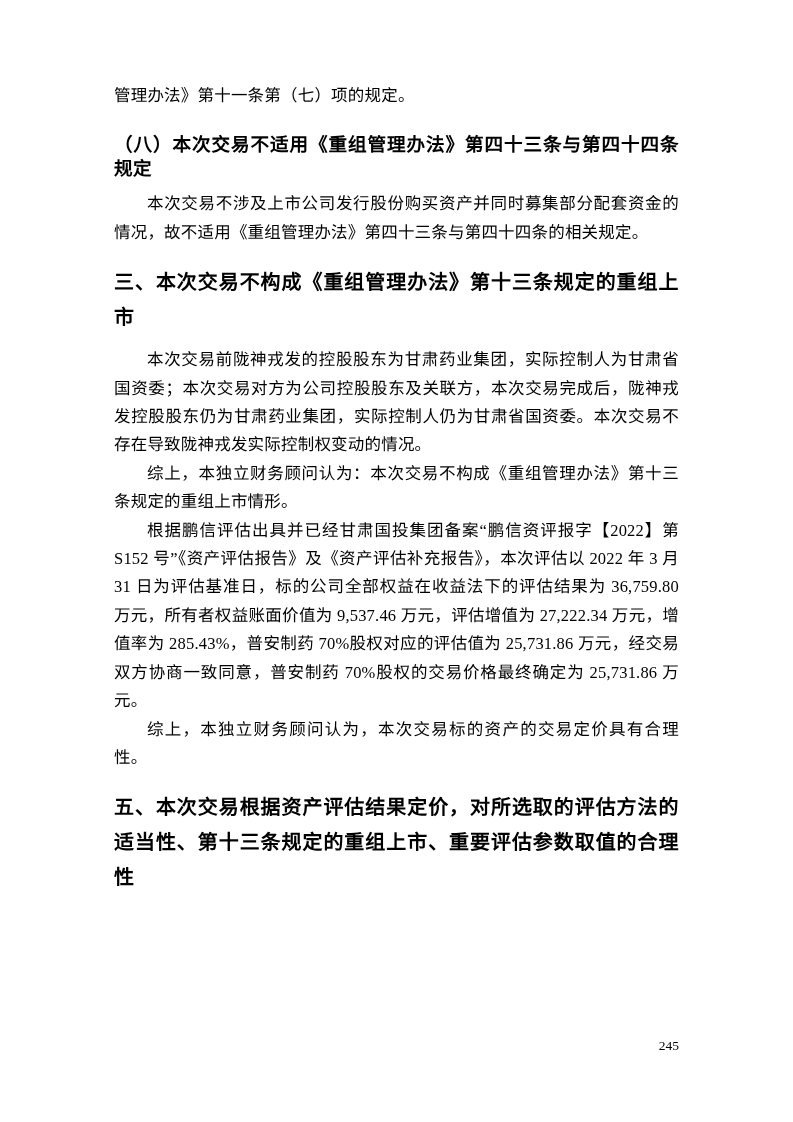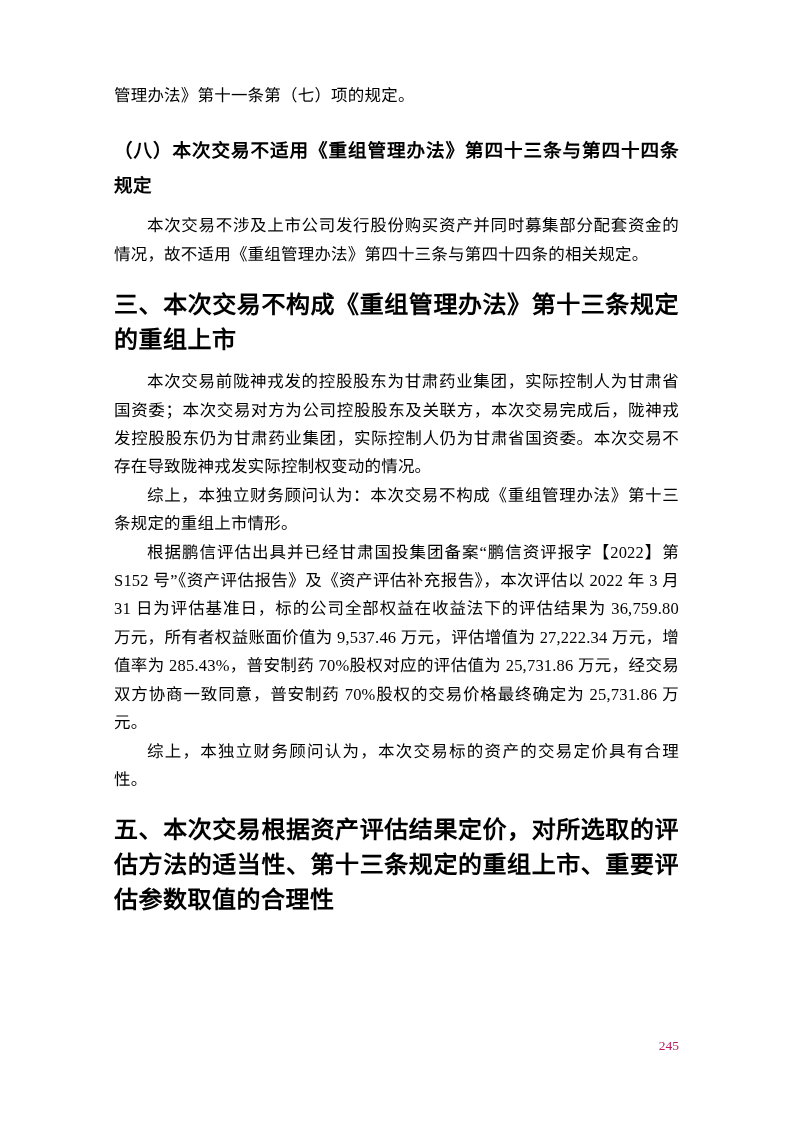--- a/index.html
+++ b/index.html
@@ -32,46 +32,46 @@
     text-indent: 2em;
   }
   .heading {
     font-family: "Liberation Sans", "DejaVu Sans", sans-serif;
     font-weight: 700;
     text-align: justify;
     letter-spacing: 0.5px;
   }
   .h-sub {
     font-size: 18.6px;
-    line-height: 35px;
+    line-height: 24px;
     margin: 23px 0 9px 0;
   }
   .h-sec {
-    font-size: 24px;
+    font-size: 20px;
     line-height: 35px;
     margin: 18px 0 11px 0;
   }
   .h-sec.after-para-tight {
     margin-top: 14px;
     margin-bottom: 10px;
   }
   .gap-large {
     margin-top: 51px;
   }
   .gap-small {
     margin-top: 8px;
   }
   .page-number {
     position: absolute;
     top: 1038px;
     right: 114px;
     font-size: 13.5px;
     line-height: 16px;
     font-family: "Liberation Serif", "DejaVu Serif", serif;
-    color: #be185d;
+    color: #000000;
   }
 </style>
 </head>
 <body>
 
 <div class="page">
 
   <p class="body-text para-cont">管理办法》第十一条第（七）项的规定。</p>
 
   <div class="heading h-sub">（八）本次交易不适用《重组管理办法》第四十三条与第四十四条规定</div>

